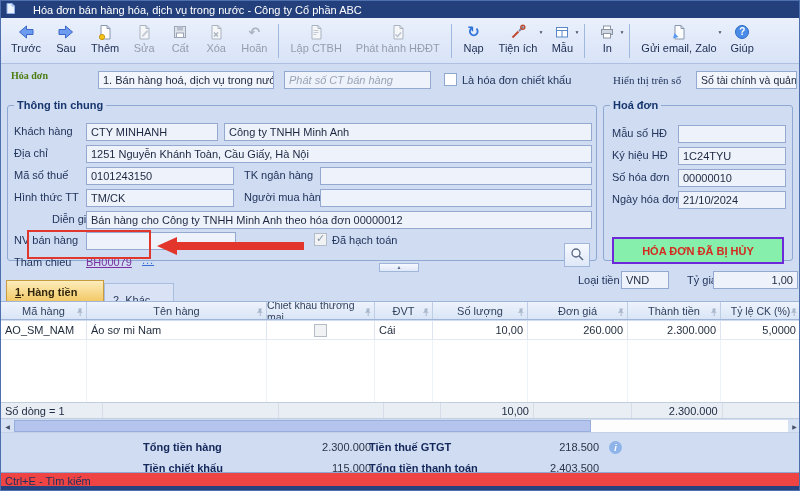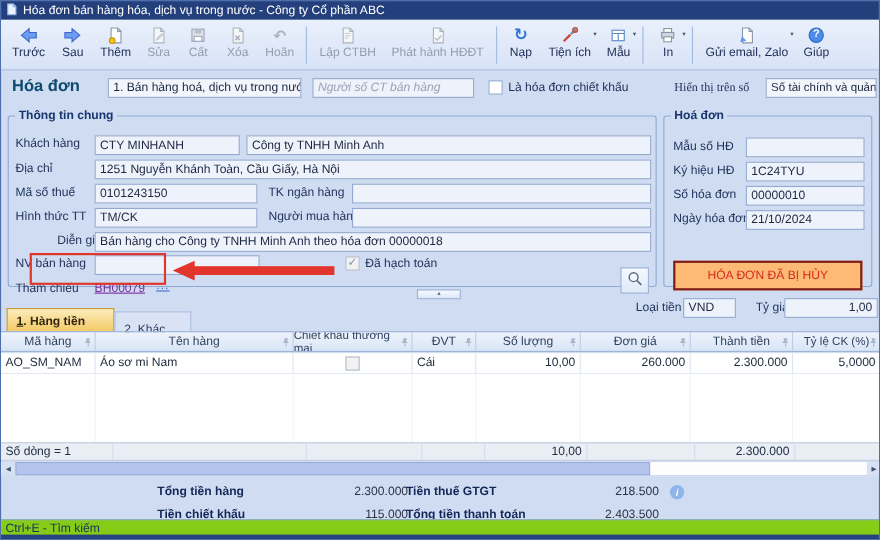--- a/index.html
+++ b/index.html
@@ -2,56 +2,56 @@
 <html><head>
 <meta charset="utf-8">
 <style>
   html,body{margin:0;padding:0;background:#9aa7bd;}
   *{box-sizing:border-box;}
   .window{position:relative;width:800px;height:491px;overflow:hidden;
     font-family:"Liberation Sans","DejaVu Sans",sans-serif;font-size:11px;color:#22345c;
     background:#cfdcf1;border:1px solid #4d6fae;}
   
   .titlebar{position:absolute;left:0;top:0;width:100%;height:17px;background:#24407c;
-    color:#fff;display:flex;align-items:center;padding-left:4px;gap:5px;font-size:11px;}
+    color:#fff;display:flex;align-items:center;padding-left:4px;gap:17px;font-size:11px;}
   
   .toolbar{position:absolute;left:0;top:17px;width:100%;height:46px;
     background:linear-gradient(#eaf0fc,#d8e3f7);border-bottom:1px solid #aebfe0;
     display:flex;align-items:stretch;padding:2px 4px 1px 4px;gap:2px;}
   .tb{position:relative;display:flex;flex-direction:column;align-items:center;justify-content:flex-start;
     padding:3px 6px 1px 6px;min-width:34px;cursor:default;}
   .tbi{height:17px;display:flex;align-items:center;justify-content:center;}
   .tbl{margin-top:2px;color:#1c2c52;white-space:nowrap;}
   .tb.dis .tbl{color:#949dac;}
   .dd{position:absolute;top:9px;right:0px;font-size:5px;color:#44506a;}
   .sep{width:1px;background:#9fb8dd;margin:4px 3px;}
   .glyph{font-size:14px;line-height:14px;font-weight:bold;}
   .circ{width:14px;height:14px;border-radius:50%;display:inline-flex;align-items:center;justify-content:center;
     color:#fff;font-weight:bold;font-size:10px;line-height:14px;}
   
   .docbar{position:absolute;left:0;top:63px;width:100%;height:36px;}
-  .doc-title{position:absolute;left:10px;top:6px;font-size:15px;font-weight:bold;color:#0c4a6e;}
+  .doc-title{position:absolute;left:10px;top:6px;font-size:10px;font-weight:bold;color:#4d7c0f;font-family:Liberation Serif, serif;}
   .textbox{position:absolute;height:18px;line-height:16px;padding:0 4px;background:#eef2fb;
     border:1px solid #93a9cf;color:#1c2740;white-space:nowrap;overflow:hidden;}
   .combo{background:#f2f5fc;}
   .ph{font-style:italic;color:#9aa4b5;}
   .cb{width:13px;height:13px;border:1px solid #8fa8cf;background:#fff;display:inline-block;position:absolute;}
   .cb.checked::after{content:"✓";position:absolute;left:1px;top:-2px;font-size:11px;color:#8a97a8;}
   .cb.disd{background:#f1f2f4;border-color:#b4bcc8;}
   .lbl{position:absolute;white-space:nowrap;color:#22345c;}
   
   fieldset{position:absolute;border:1px solid #8fa8d2;border-radius:3px;margin:0;padding:0;}
   legend{margin-left:6px;padding:0 3px;font-weight:bold;color:#17366e;font-size:11px;}
   
   .anno-rect{position:absolute;left:26px;top:229px;width:124px;height:29px;border:2px solid #e1362c;z-index:40;}
   .anno-arrow-head{position:absolute;left:156px;top:236px;width:0;height:0;z-index:40;
     border-top:9px solid transparent;border-bottom:9px solid transparent;border-right:20px solid #e2352b;}
   .anno-arrow-shaft{position:absolute;left:175px;top:241px;width:128px;height:8px;background:#e2352b;z-index:40;}
-  .banner{display:flex;align-items:center;justify-content:center;background:#fdba74;border:2px solid #7f1d1d;
-    color:#d42a1f;font-weight:normal;}
+  .banner{display:flex;align-items:center;justify-content:center;background:#86efac;border:2px solid #6d28d9;
+    color:#d42a1f;font-weight:bold;}
   .btn-sq{position:absolute;display:flex;align-items:center;justify-content:center;
     background:linear-gradient(#f6f9ff,#dfe8f7);border:1px solid #9fb5da;}
   
   .tab{position:absolute;display:flex;align-items:flex-end;padding:0 8px 3px 8px;cursor:default;}
   .tab.active{left:5px;top:279px;height:21px;width:98px;background:linear-gradient(#fcedbb,#f3c968);
     border:1px solid #c79b3e;border-bottom:none;font-weight:bold;color:#33270c;}
   .tab.inactive{left:103px;top:282px;height:26px;width:70px;background:#d9e3f5;
     border:1px solid #a9bede;border-bottom:none;color:#2c3c5c;}
   .u{text-decoration:underline;}
   
@@ -75,21 +75,21 @@
   .hscroll{position:absolute;left:0;top:419px;width:800px;height:13px;background:#fdfdfe;border-bottom:1px solid #c4d1e6;}
   .sbtn{position:absolute;top:0;width:13px;height:12px;display:flex;align-items:center;justify-content:center;
     font-size:6px;color:#44506a;background:#d7e1f4;}
   .thumb{position:absolute;left:13px;top:0;width:577px;height:12px;background:#b4c4ec;border:1px solid #98aedd;}
   
   .tot-lbl{position:absolute;font-weight:bold;color:#14275a;white-space:nowrap;}
   .tot-val{position:absolute;text-align:right;color:#2b3346;}
   .info{position:absolute;width:13px;height:13px;border-radius:50%;background:#8fb4ea;color:#fff;
     font-size:9px;font-weight:bold;display:flex;align-items:center;justify-content:center;font-style:italic;}
   
-  .statusbar{position:absolute;left:0;top:471px;width:100%;height:16px;background:#84cc16;
+  .statusbar{position:absolute;left:0;top:471px;width:100%;height:16px;background:#ef4444;
     border-top:1px solid #8fa8d2;display:flex;align-items:center;padding-left:4px;color:#1b2f5e;}
   .bottom-strip{position:absolute;left:0;bottom:0;width:100%;height:4px;background:#26427f;}
   a{cursor:pointer;}
   .link-purple{color:#7b2fa0;text-decoration:underline;}
   .link-blue{color:#3a6fd8;text-decoration:underline;letter-spacing:1px;}
 </style>
 </head>
 <body>
 
 <div class="window">
@@ -238,21 +238,21 @@
       <span class="tbi">
           <span class="circ" style="background:#4b8ce8;border:1px solid #2f6bc4;">?</span>
         </span>
       <span class="tbl">Giúp</span>
     </div>
   </div>
 
   <div class="docbar">
     <span class="doc-title">Hóa đơn</span>
     <div class="textbox combo" style="left:97px;top:7px;width:176px;">1. Bán hàng hoá, dịch vụ trong nước</div>
-    <div class="textbox ph" style="left:283px;top:7px;width:147px;">Người số CT bán hàng</div>
+    <div class="textbox ph" style="left:283px;top:7px;width:147px;">Phát số CT bán hàng</div>
     <span class="cb" style="left:443px;top:9px;"></span>
     <span class="lbl" style="left:461px;top:10px;">Là hóa đơn chiết khấu</span>
     <span class="lbl" style="left:612px;top:10px;font-family:Liberation Serif, serif;">Hiển thị trên sổ</span>
     <div class="textbox combo" style="left:695px;top:7px;width:101px;font-size:10.5px;">Số tài chính và quản trị</div>
   </div>
 
   <fieldset style="left:6px;top:98px;width:590px;height:162px;">
     <legend>Thông tin chung</legend>
     <span class="lbl" style="left:6px;top:14px;">Khách hàng</span>
     <div class="textbox" style="left:78px;top:12px;width:132px;">CTY MINHANH</div>
@@ -265,21 +265,21 @@
     <div class="textbox" style="left:78px;top:56px;width:148px;">0101243150</div>
     <span class="lbl" style="left:236px;top:58px;">TK ngân hàng</span>
     <div class="textbox" style="left:312px;top:56px;width:272px;"></div>
 
     <span class="lbl" style="left:6px;top:80px;">Hình thức TT</span>
     <div class="textbox" style="left:78px;top:78px;width:148px;">TM/CK</div>
     <span class="lbl" style="left:236px;top:80px;">Người mua hàng</span>
     <div class="textbox" style="left:312px;top:78px;width:272px;"></div>
 
     <span class="lbl" style="left:6px;top:102px;margin-left:38px;">Diễn giải</span>
-    <div class="textbox" style="left:78px;top:100px;width:506px;">Bán hàng cho Công ty TNHH Minh Anh theo hóa đơn 00000018</div>
+    <div class="textbox" style="left:78px;top:100px;width:506px;">Bán hàng cho Công ty TNHH Minh Anh theo hóa đơn 00000012</div>
 
     <span class="lbl" style="left:6px;top:123px;">NV bán hàng</span>
     <div class="textbox" style="left:78px;top:121px;width:150px;"></div>
     <span class="cb checked disd" style="left:306px;top:122px;"></span>
     <span class="lbl" style="left:324px;top:123px;">Đã hạch toán</span>
 
     <span class="lbl" style="left:6px;top:145px;">Tham chiếu</span>
     <a class="link-purple" style="position:absolute;left:78px;top:145px;">BH00079</a>
     <a class="link-blue" style="position:absolute;left:134px;top:143px;">...</a>
     <div class="btn-sq" style="left:556px;top:132px;width:26px;height:24px;">

